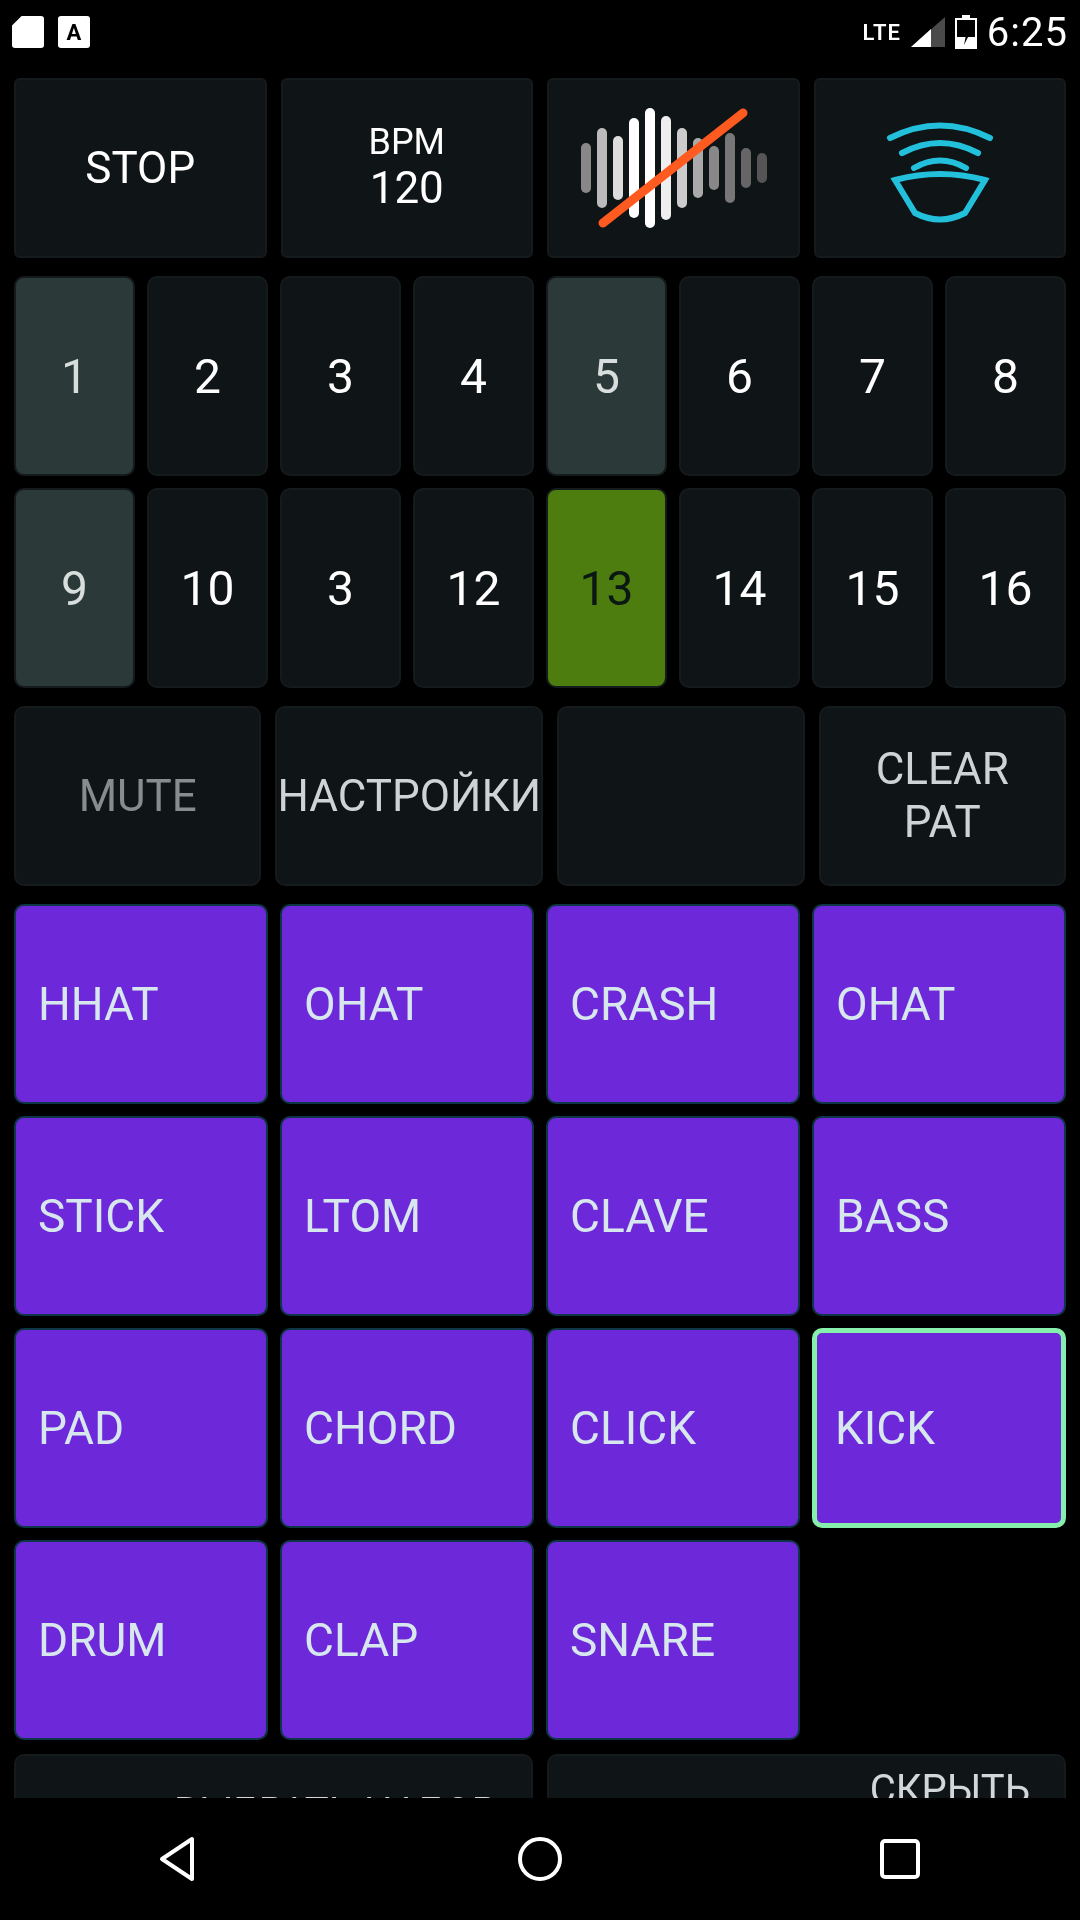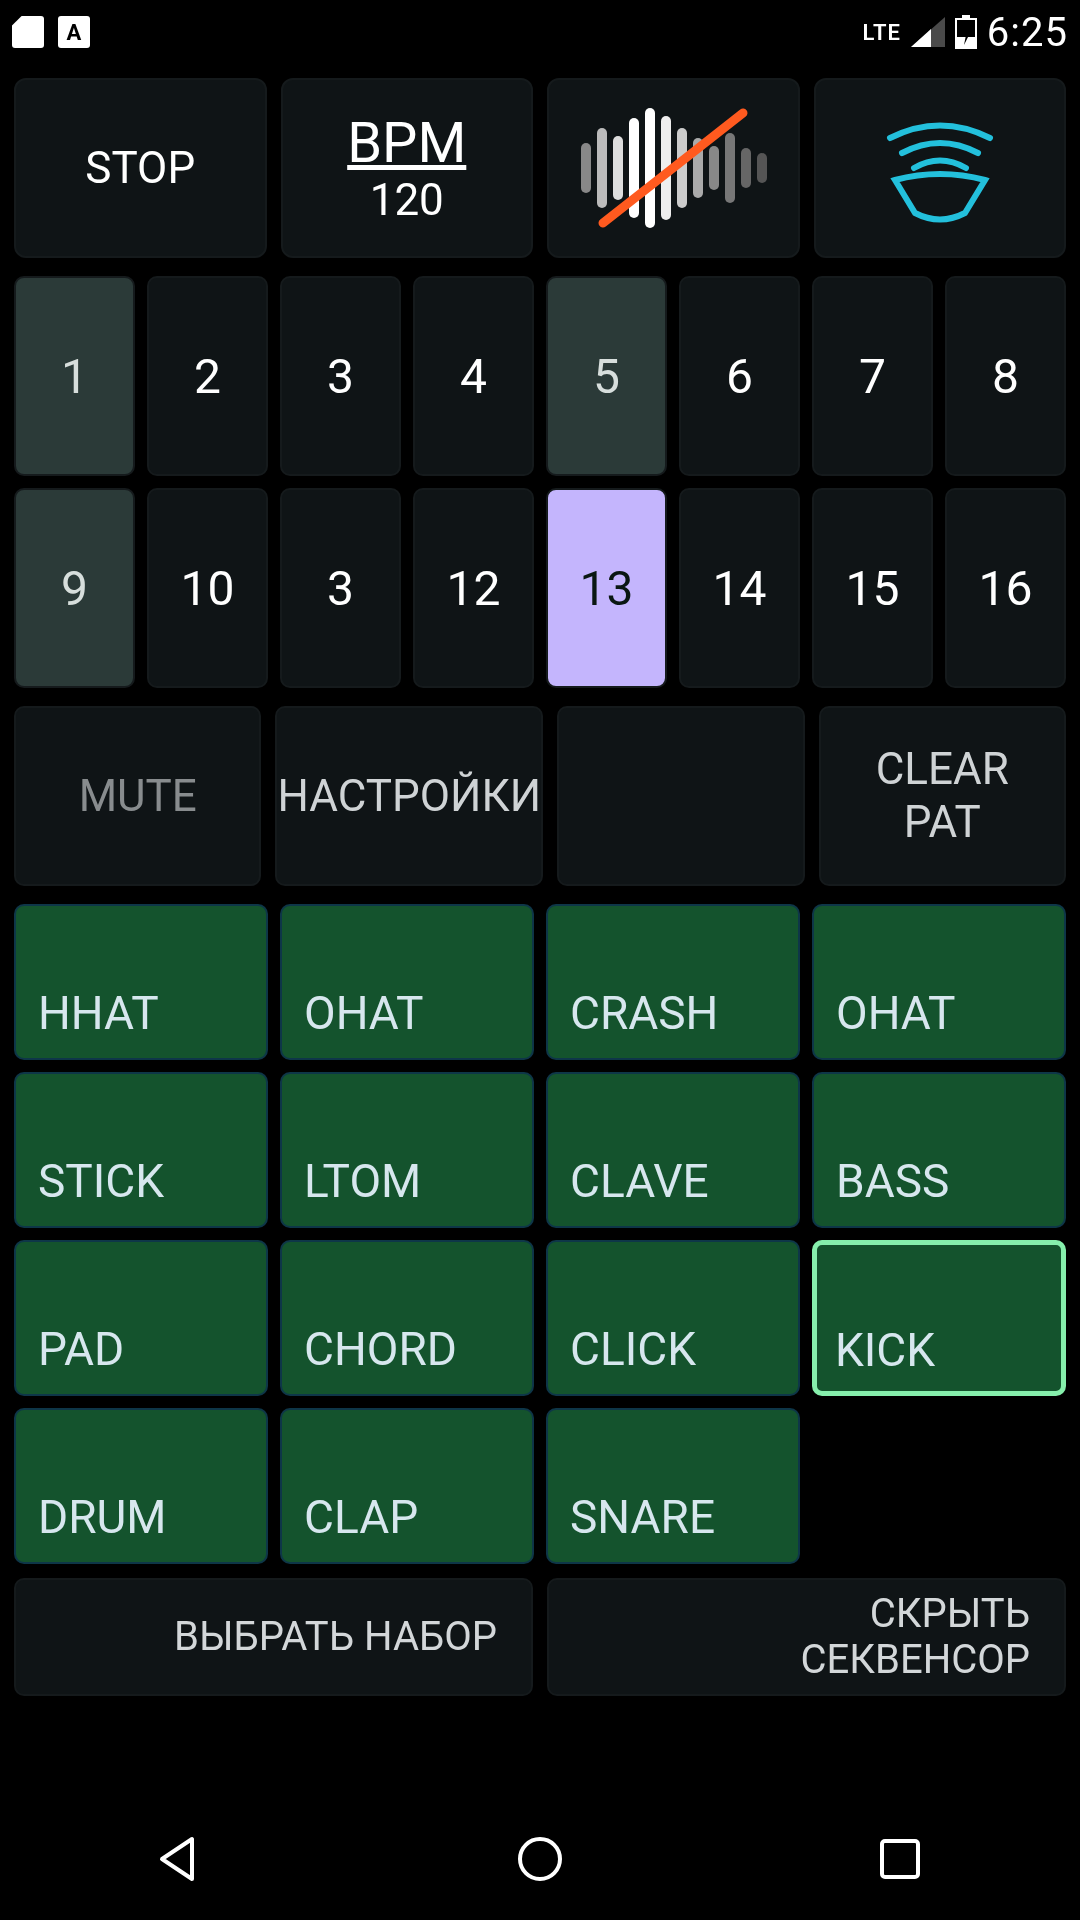--- a/index.html
+++ b/index.html
@@ -14,45 +14,45 @@
   .lang-icon { display:flex; align-items:center; justify-content:center; color:#000; font-weight:700; font-size:22px; }
   .lte { font-size:22px; font-weight:600; letter-spacing:1px; }
   .signal-icon svg, .battery-icon svg { display:block; }
   .clock { font-size:40px; font-weight:400; letter-spacing:1px; }
 
   
   .app { padding: 14px 14px 0 14px; }
 
   
   .top-row { display:grid; grid-template-columns:repeat(4,1fr); gap:14px; }
-  .top-btn { height: 180px; background:#0f1416; border:2px solid #151a1c; border-radius:12px;
+  .top-btn { height: 180px; background:#0f1416; border:2px solid #151a1c; border-radius:6px;
              display:flex; flex-direction:column; align-items:center; justify-content:center;
              color:#fff; font-size:44px; font-weight:400; text-align:center; line-height:1.15; }
-  .top-btn .bpm-lbl { font-size:56px;text-decoration:underline; }
+  .top-btn .bpm-lbl { font-size:36px; }
   .top-btn .bpm-val { font-size:44px; }
   .top-btn.icon-btn svg { display:block; }
 
   
   .steps { margin-top:18px; display:grid; grid-template-columns:repeat(8,1fr); gap:12px; }
   .step { height: 200px; border-radius:10px; border:2px solid #151a1c; background:#0f1416;
           display:flex; align-items:center; justify-content:center; color:#fff; font-size:48px; font-weight:400; }
   .step.dim   { background:#2b3a38; color:#d7dedc; }
-  .step.active{ background:#c4b5fd; color:#0a1712; }
+  .step.active{ background:#4d7c0f; color:#0a1712; }
 
   
   .ctrl-row { margin-top:18px; display:grid; grid-template-columns:repeat(4,1fr); gap:14px; }
   .ctrl-btn { height: 180px; background:#0f1416; border:2px solid #151a1c; border-radius:10px;
               display:flex; align-items:center; justify-content:center; color:#888c8e;
               font-size:44px; text-align:center; line-height:1.2; white-space:pre-line; }
   .ctrl-btn.bright { color:#cfd3d5; }
 
   
   .pads { margin-top:18px; display:grid; grid-template-columns:repeat(4,1fr); gap:12px; }
-  .pad { height: 156px; background:#14532d; border:2px solid #0e3648; border-radius:10px;
-         padding:18px 22px; color:#d7e7ee; font-size:46px; font-weight:400; display:flex; align-items:flex-end; }
+  .pad { height: 200px; background:#6d28d9; border:2px solid #0e3648; border-radius:10px;
+         padding:18px 22px; color:#d7e7ee; font-size:46px; font-weight:400; display:flex; align-items:center; }
   .pad.selected { border:5px solid #86efac; padding:14px 18px; }
 
   
   .bottom-row { margin-top:14px; display:grid; grid-template-columns:1fr 1fr; gap:14px; }
   .wide-btn { height:118px; background:#0f1416; border:2px solid #151a1c; border-radius:10px;
               display:flex; align-items:center; justify-content:flex-end; padding:0 34px;
               color:#d3d7d9; font-size:40px; line-height:1.15; text-align:right; white-space:pre-line; }
 
   
   .navbar { position:absolute; bottom:0; left:0; width:1080px; height:122px; background:#000;

